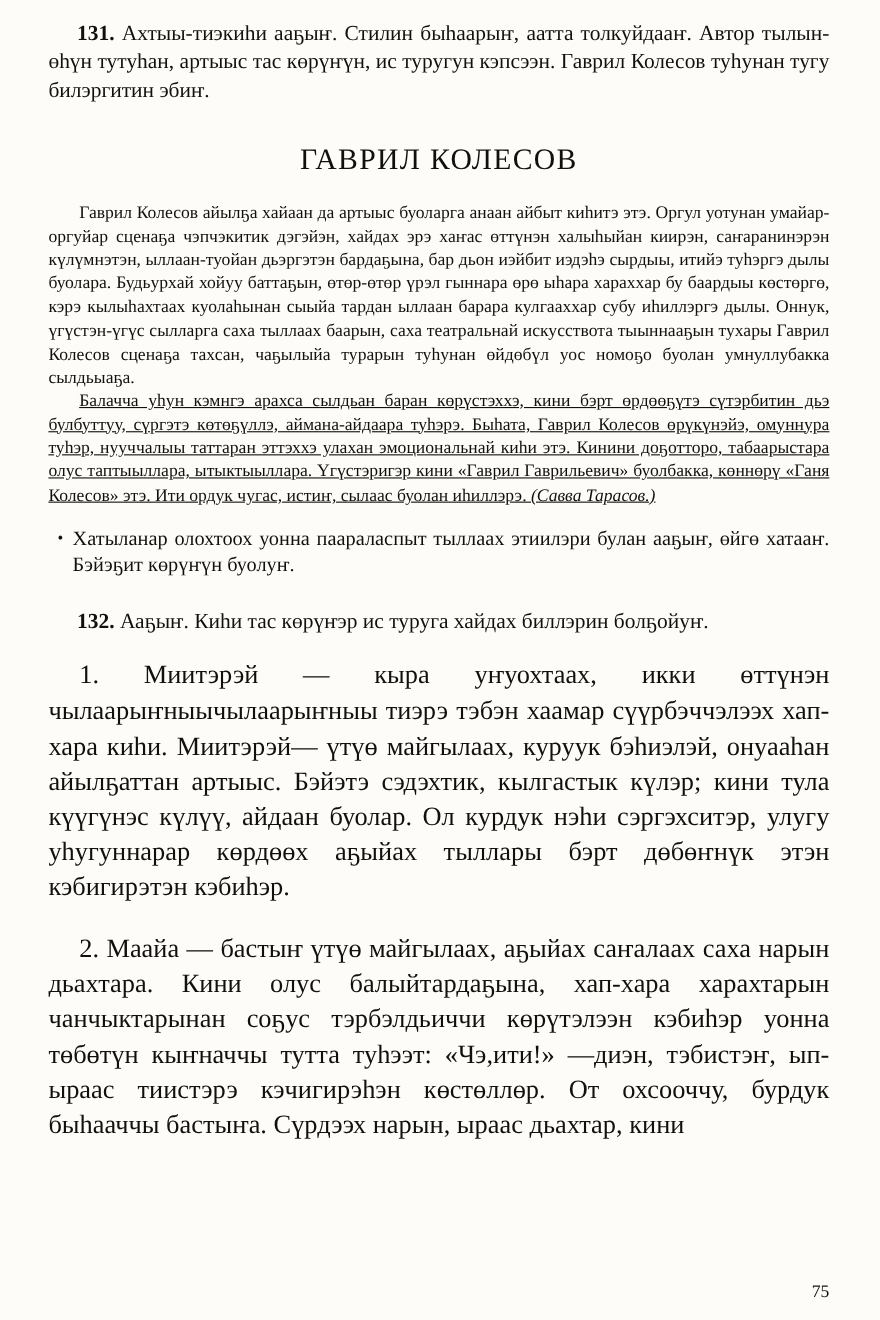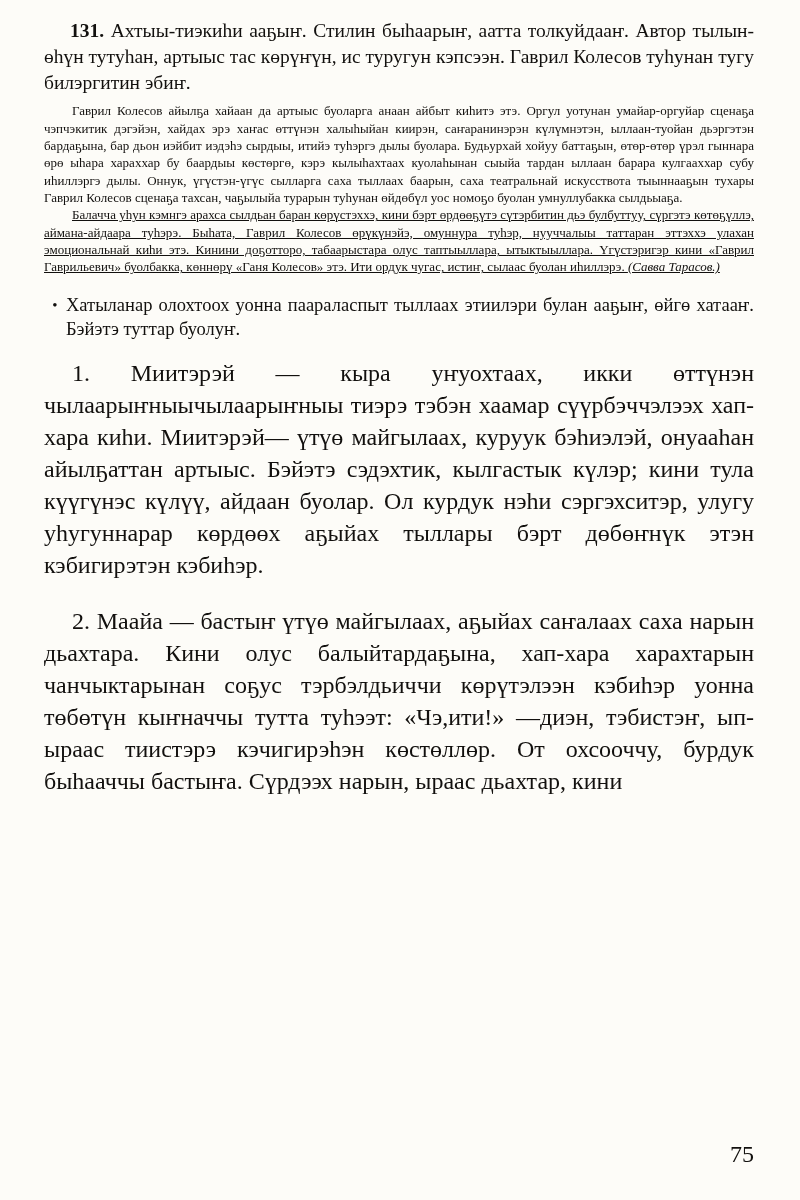--- a/index.html
+++ b/index.html
@@ -34,21 +34,21 @@
     margin-top: 36px;
   }
   h1.title {
     font-size: 27px;
     font-weight: normal;
     text-align: center;
     letter-spacing: 1.2px;
     margin: 34px 0 22px 0;
   }
   p.body {
-    font-size: 13px;
+    font-size: 16px;
     line-height: 1.335;
     text-align: justify;
     text-justify: inter-word;
     margin: 0;
     text-indent: 28px;
     hyphens: manual;
   }
   p.body.tight {
     text-indent: 28px;
     text-decoration: underline;
@@ -88,41 +88,43 @@
     text-align: justify;
     text-justify: inter-word;
     text-indent: 28px;
   }
   .item-label {
     font-weight: normal;
   }
   .page-number {
     position: absolute;
     right: 46px;
-    bottom: 32px;
-    font-size: 24px;
+    bottom: 16px;
+    font-size: 16px;
   }
 </style>
 </head>
 <body>
 
 <div class="page">
 
   <p class="exercise-lead"><span class="exercise-num">131.</span><span> Ахтыы-тиэкиһи ааҕыҥ. Стилин быһаарыҥ, аатта толкуйдааҥ. Автор тылын-өһүн тутуһан, артыыс тас көрүҥүн, ис туругун кэпсээн. Гаврил Колесов туһунан тугу билэргитин эбиҥ.</span></p>
 
+  <h1 class="title">ГАВРИЛ КОЛЕСОВ</h1>
 
   <p class="body">Гаврил Колесов айылҕа хайаан да артыыс буоларга анаан айбыт киһитэ этэ. Оргул уотунан умайар-оргуйар сценаҕа чэпчэкитик дэгэйэн, хайдах эрэ хаҥас өттүнэн халыһыйан киирэн, саҥаранинэрэн күлүмнэтэн, ыллаан-туойан дьэргэтэн бардаҕына, бар дьон иэйбит иэдэһэ сырдыы, итийэ туһэргэ дылы буолара. Будьурхай хойуу баттаҕын, өтөр-өтөр үрэл гыннара өрө ыһара хараххар бу баардыы көстөргө, кэрэ кылыһахтаах куолаһынан сыыйа тардан ыллаан барара кулгааххар субу иһиллэргэ дылы. Оннук, үгүстэн-үгүс сылларга саха тыллаах баарын, саха театральнай искусствота тыыннааҕын тухары Гаврил Колесов сценаҕа тахсан, чаҕылыйа турарын туһунан өйдөбүл уос номоҕо буолан умнуллубакка сылдьыаҕа.</p>
 
   <p class="body tight"><span>Балачча уһун кэмнгэ арахса сылдьан баран көрүстэххэ, кини бэрт өрдөөҕүтэ сүтэрбитин дьэ булбуттуу, сүргэтэ көтөҕүллэ, аймана-айдаара туһэрэ. Быһата, Гаврил Колесов өрүкүнэйэ, омуннура туһэр, нууччалыы таттаран эттэххэ улахан эмоциональнай киһи этэ. Кинини доҕотторо, табаарыстара олус таптыыллара, ытыктыыллара. Үгүстэригэр кини «Гаврил Гаврильевич» буолбакка, көннөрү «Ганя Колесов» этэ. Ити ордук чугас, истиҥ, сылаас буолан иһиллэрэ. </span><span class="italic">(Савва Тарасов.)</span></p>
 
   <div class="bullet-block">
     <div class="bullet-dot">•</div>
-    <div class="bullet-text">Хатыланар олохтоох уонна паараласпыт тыллаах этиилэри булан ааҕыҥ, өйгө хатааҥ. Бэйэтэ туттар буолуҥ.</div>
+    <div class="bullet-text">Хатыланар олохтоох уонна паараласпыт тыллаах этиилэри булан ааҕыҥ, өйгө хатааҥ. Бэйэҕит көрүҥүн буолуҥ.</div>
   </div>
 
+  <p class="exercise-132"><span class="exercise-num">132.</span><span> Ааҕыҥ. Киһи тас көрүҥэр ис туруга хайдах биллэрин болҕойуҥ.</span></p>
 
   <p class="num-item"><span class="item-label">1.</span><span> Миитэрэй — кыра уҥуохтаах, икки өттүнэн чылаарыҥныычылаарыҥныы тиэрэ тэбэн хаамар сүүрбэччэлээх хап-хара киһи. Миитэрэй— үтүө майгылаах, куруук бэһиэлэй, онуааһан айылҕаттан артыыс. Бэйэтэ сэдэхтик, кылгастык күлэр; кини тула күүгүнэс күлүү, айдаан буолар. Ол курдук нэһи сэргэхситэр, улугу уһугуннарар көрдөөх аҕыйах тыллары бэрт дөбөҥнүк этэн кэбигирэтэн кэбиһэр.</span></p>
 
   <p class="num-item"><span class="item-label">2.</span><span> Маайа — бастыҥ үтүө майгылаах, аҕыйах саҥалаах саха нарын дьахтара. Кини олус балыйтардаҕына, хап-хара харахтарын чанчыктарынан соҕус тэрбэлдьиччи көрүтэлээн кэбиһэр уонна төбөтүн кыҥначчы тутта туһээт: «Чэ,ити!» —диэн, тэбистэҥ, ып-ыраас тиистэрэ кэчигирэһэн көстөллөр. От охсооччу, бурдук быһааччы бастыҥа. Сүрдээх нарын, ыраас дьахтар, кини</span></p>
 
   <div class="page-number">75</div>
 
 </div>
 
 </body></html>

